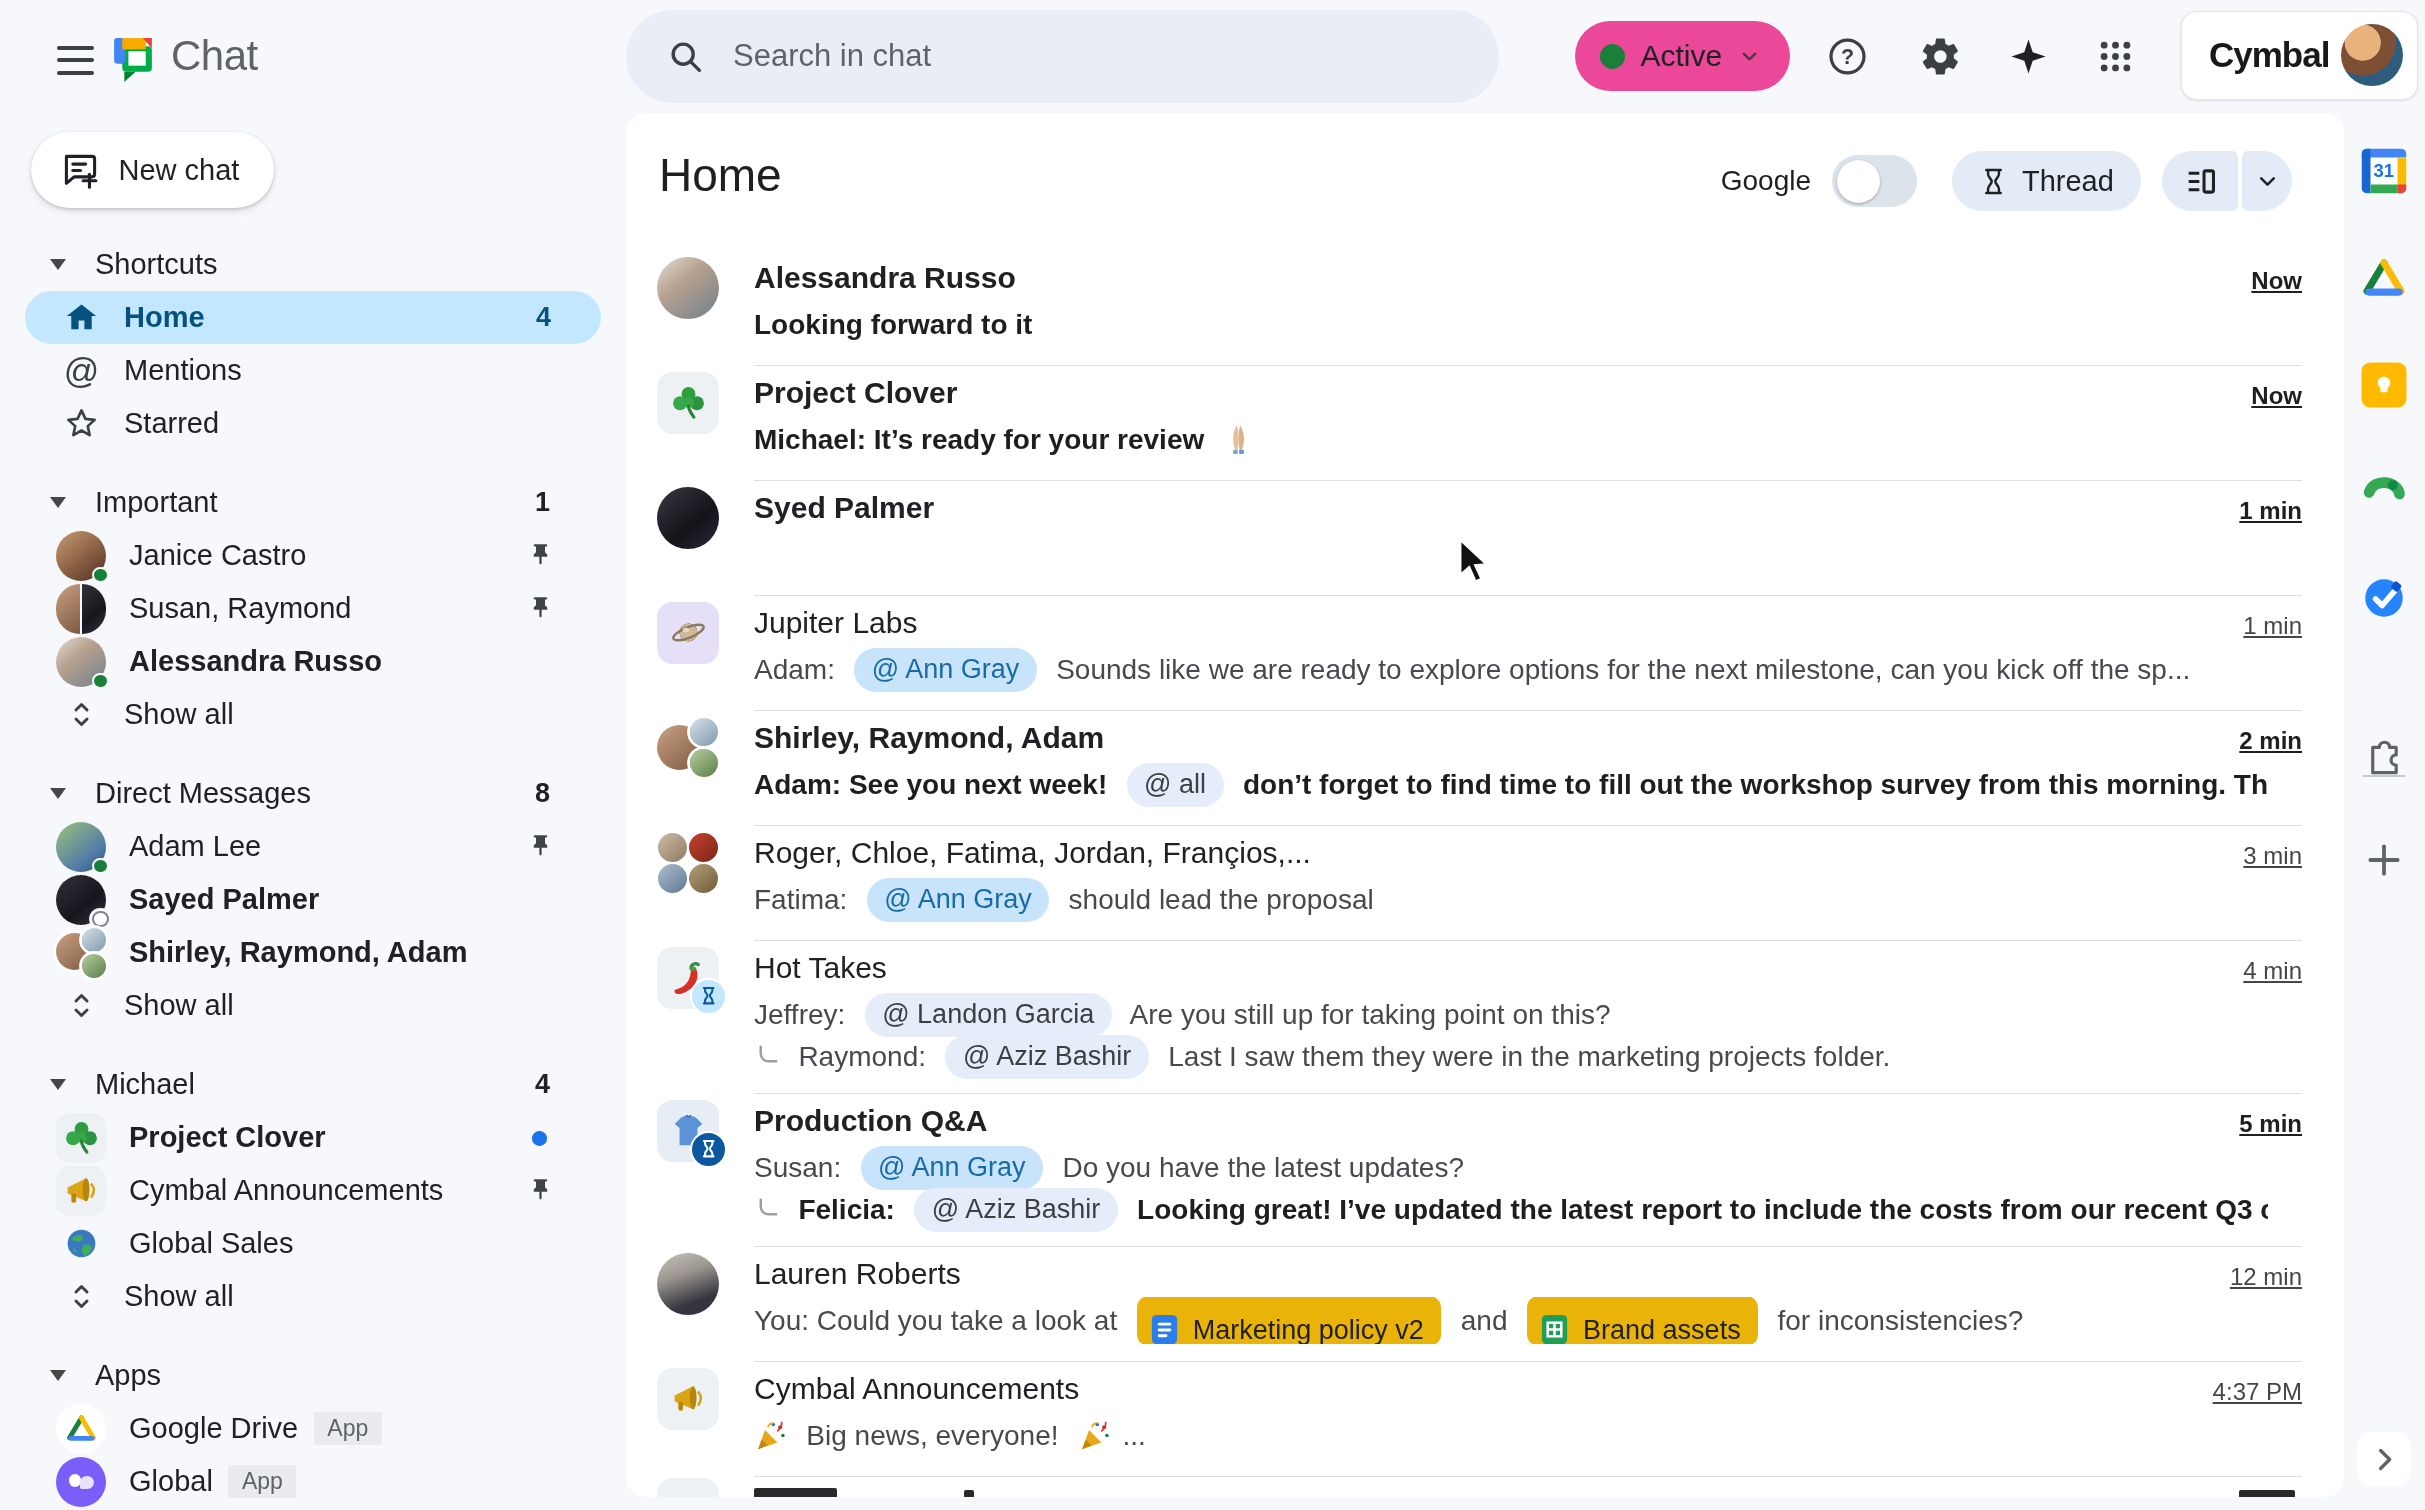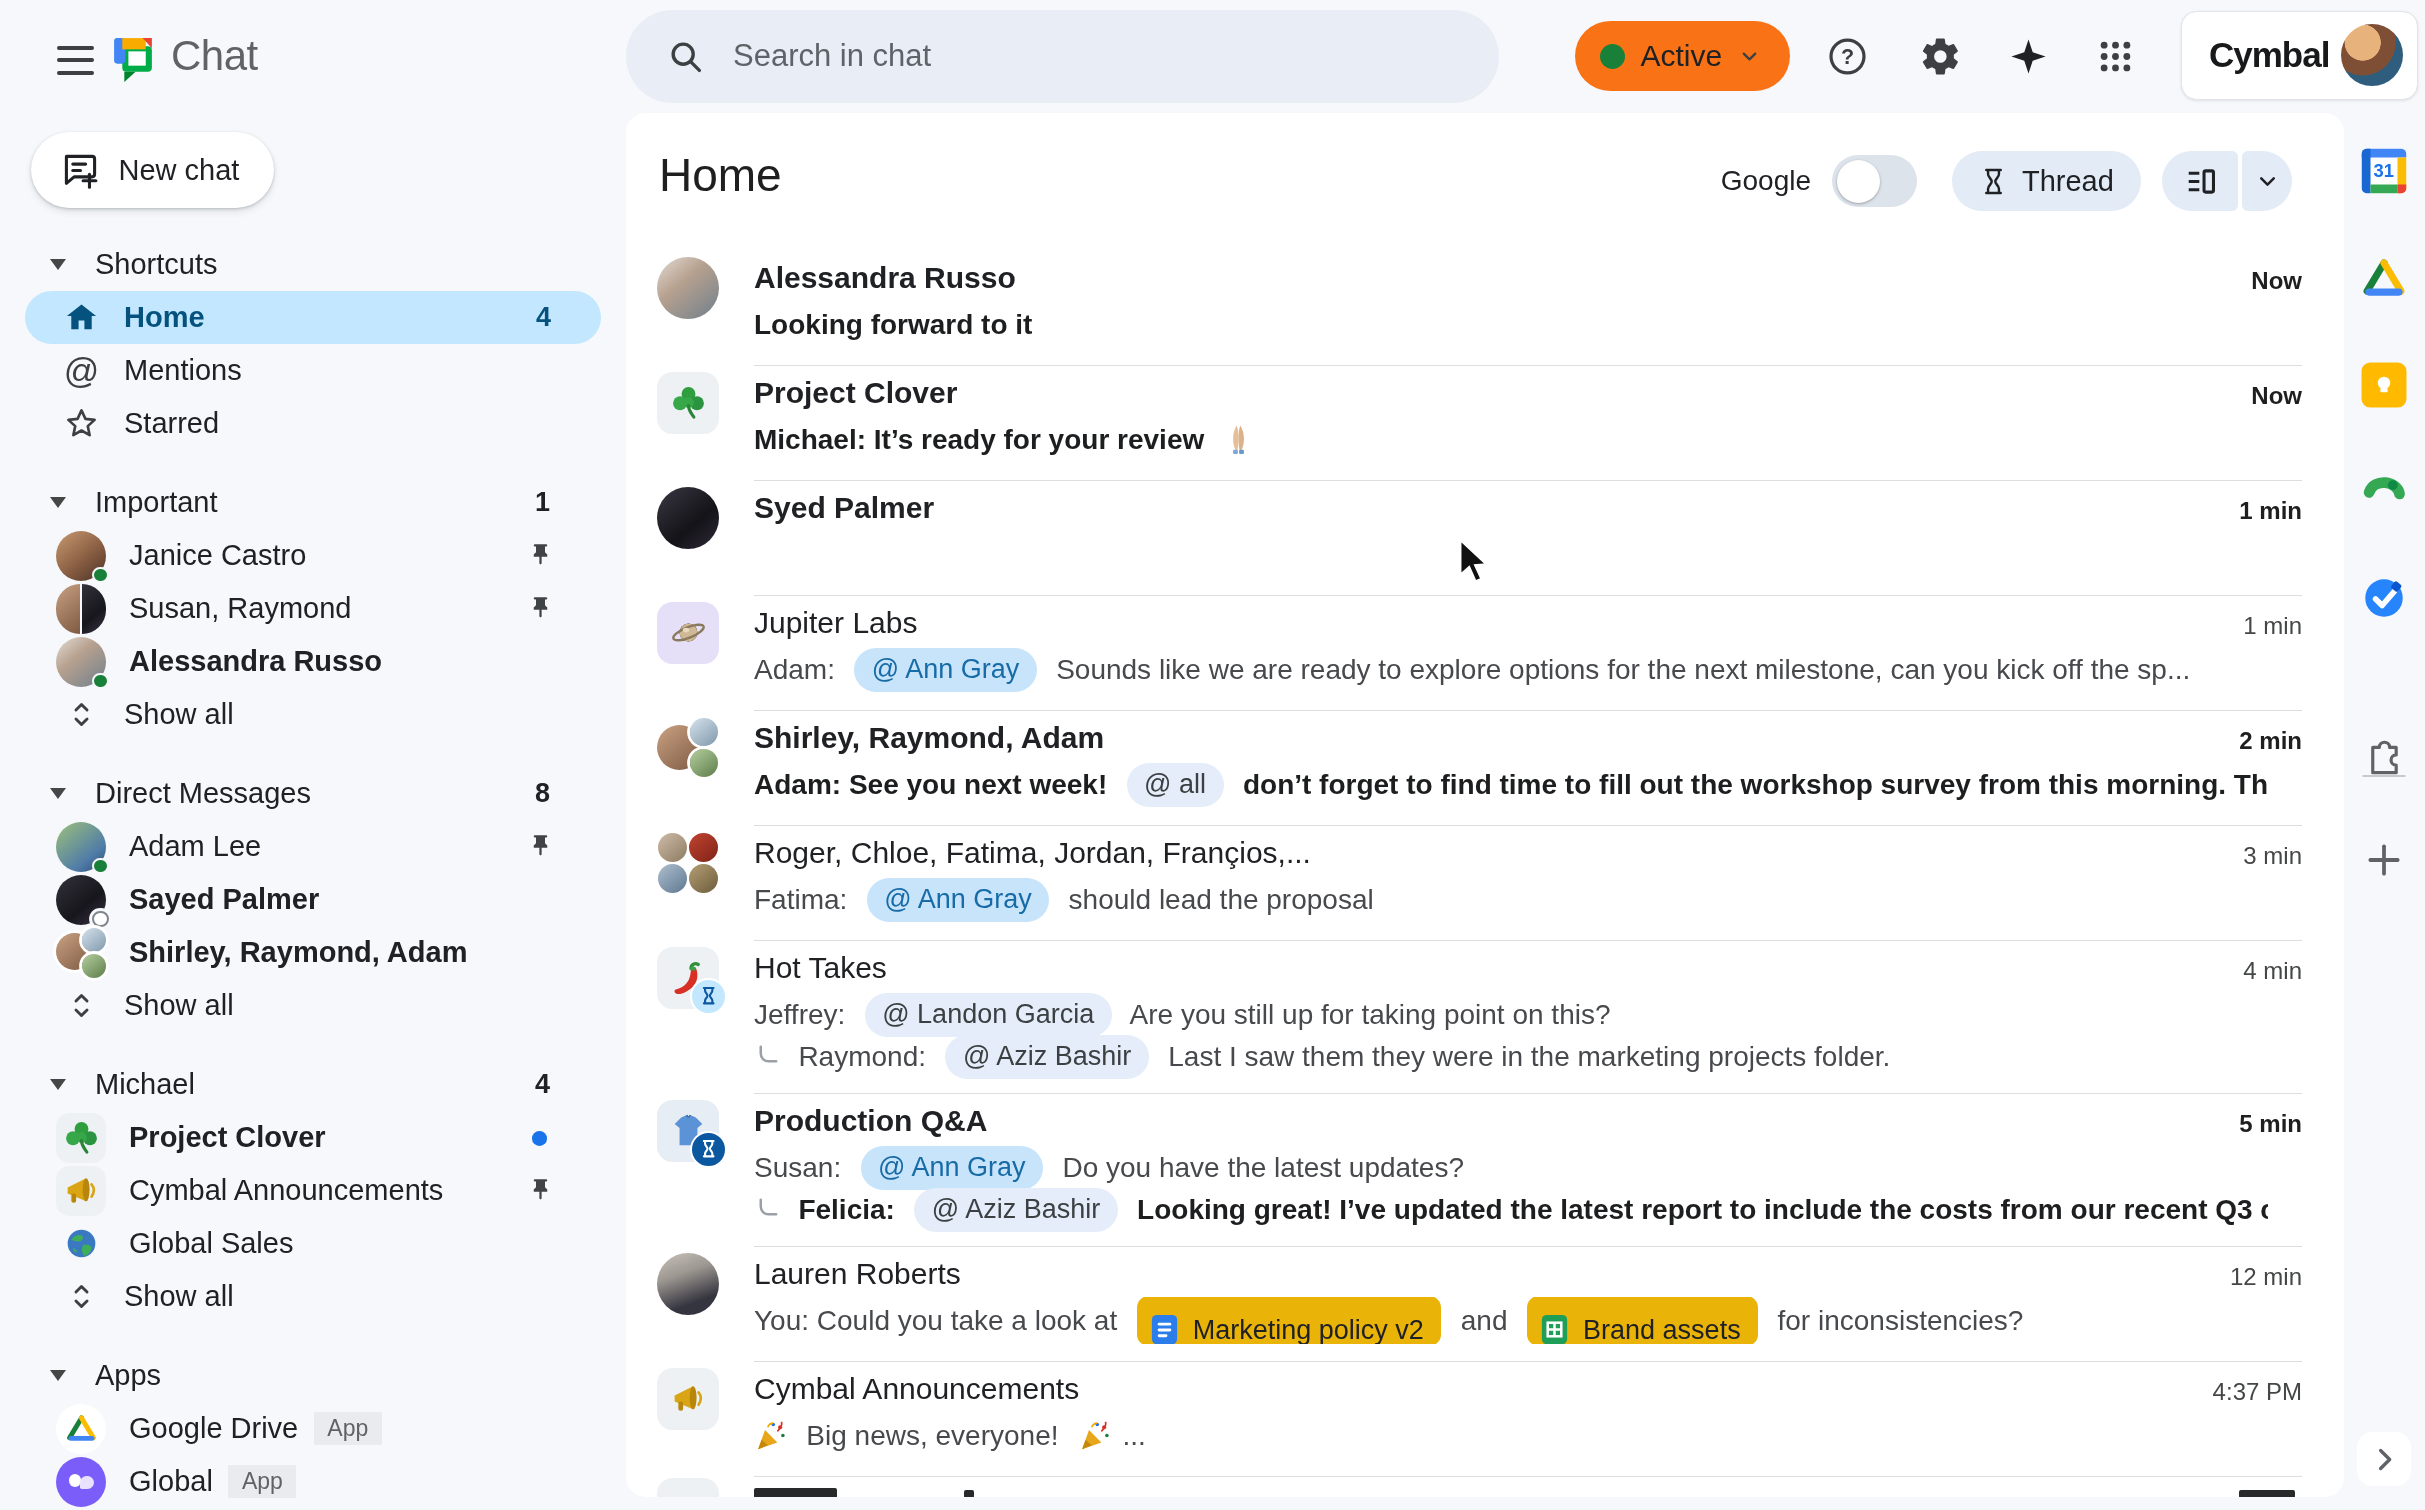--- a/index.html
+++ b/index.html
@@ -14,21 +14,21 @@
   
   .topbar{position:absolute;left:0;top:0;width:2426px;height:113px;display:flex;align-items:center;}
   .hamburger{position:absolute;left:47px;top:35px;width:50px;height:43px;display:flex;flex-direction:column;justify-content:center;gap:8.7px;cursor:pointer;padding:3.9px;}
   .hamburger span{display:block;width:37px;height:3.9px;background:#3c4043;border-radius:1.9px;margin:0 auto;}
   .applogo{position:absolute;left:109px;top:33px;}
   .appname{position:absolute;left:171px;top:32px;font-size:42px;color:#5f6368;letter-spacing:-0.5px;}
   .searchpill{position:absolute;left:626px;top:9.7px;width:873px;height:93px;border-radius:47px;background:#e9eef6;display:flex;align-items:center;}
   .searchpill .mag{margin-left:41px;}
   .searchpill input{border:none;outline:none;background:transparent;font-size:31px;color:#3c4043;margin-left:27px;width:699px;font-family:inherit;}
   .searchpill input::placeholder{color:#5f6368;opacity:1;}
-  .statuspill{position:absolute;left:1575px;top:21.3px;width:215px;height:70px;border-radius:35px;background:#f97316;display:flex;align-items:center;gap:15.5px;padding:0 25px;box-sizing:border-box;cursor:pointer;}
+  .statuspill{position:absolute;left:1575px;top:21.3px;width:215px;height:70px;border-radius:35px;background:#ec4899;display:flex;align-items:center;gap:15.5px;padding:0 25px;box-sizing:border-box;cursor:pointer;}
   .statusdot{width:25px;height:25px;border-radius:50%;background:#188038;}
   .statuslabel{font-size:30px;color:#202124;}
   .tbicon{position:absolute;top:33px;width:47px;height:47px;display:flex;align-items:center;justify-content:center;cursor:pointer;}
   .acctpill{position:absolute;left:2181px;top:10.7px;width:237px;height:89px;background:#ffffff;border:1px solid #e0e3e7;border-radius:15.5px;box-shadow:0 1px 2.9px rgba(60,64,67,.12);display:flex;align-items:center;justify-content:space-between;padding:0 13.6px 0 27px;box-sizing:border-box;cursor:pointer;}
   .acctlogo{font-size:35px;font-weight:800;letter-spacing:-1px;color:#18191b;}
   .acctavatar{width:62px;height:62px;border-radius:50%;background:radial-gradient(circle at 35% 30%,#e8b27d 0 30%,#7e4f35 31% 55%,#2e5d7d 56% 100%);}
   
   .sidebar{position:absolute;left:0;top:113px;width:626px;height:1398px;overflow:hidden;}
   .newchat{position:absolute;left:31px;top:19.4px;width:243px;height:76px;background:#fff;border-radius:38px;box-shadow:0 1px 2.9px rgba(60,64,67,.25),0 3.9px 7.8px rgba(60,64,67,.12);display:flex;align-items:center;gap:17.5px;padding:0 29px;box-sizing:border-box;cursor:pointer;}
   .newchat .lbl{font-size:29px;font-weight:500;color:#202124;}
@@ -65,21 +65,21 @@
   .thread-chip .lbl{font-size:29px;color:#202124;}
   .viewseg{margin-left:21.3px;display:flex;gap:3.9px;flex:none;}
   .viewseg .seg1{width:76px;height:60px;background:#e3ebf6;border-radius:30px 5.8px 5.8px 30px;display:flex;align-items:center;justify-content:center;cursor:pointer;}
   .viewseg .seg2{width:50px;height:60px;background:#e3ebf6;border-radius:5.8px 30px 30px 5.8px;display:flex;align-items:center;justify-content:center;cursor:pointer;}
   
   .chatlist{position:absolute;left:0;top:138px;width:1718px;}
   .crow{position:relative;cursor:pointer;}
   .crow .avbox{position:absolute;left:31px;top:5.8px;width:62px;height:62px;}
   .crow .name{position:absolute;left:128px;top:9.7px;font-size:30px;color:#202124;max-width:1310px;white-space:nowrap;overflow:hidden;text-overflow:ellipsis;}
   .crow.unread .name{font-weight:700;}
-  .crow .time{position:absolute;right:42px;top:15.5px;font-size:24px;color:#444746;}
+  .crow .time{position:absolute;right:42px;top:15.5px;font-size:24px;color:#444746;text-decoration:underline;}
   .crow.unread .time{font-weight:700;color:#1f1f1f;}
   .crow .mline{position:absolute;left:128px;font-size:28px;color:#47494d;white-space:nowrap;overflow:hidden;max-width:1514px;height:47px;display:flex;align-items:center;gap:11.6px;}
   .crow .mline.b{font-weight:700;color:#1d1e1f;}
   .crow .mline .txt{white-space:pre;}
   .chip{display:inline-flex;align-items:center;height:44px;padding:0 17.5px;border-radius:22px;background:#e4edf9;color:#3c4043;font-size:27px;font-weight:400;flex:none;}
   .chip.self{background:#c8e4fb;color:#176ba6;}
   .docchip{display:inline-flex;align-items:flex-end;gap:11.6px;height:50px;padding:0 17.5px 0 11.6px;border-radius:11.6px;background:#eab308;color:#202124;font-size:27px;font-weight:400;flex:none;}
   .divider{position:absolute;left:128px;right:42px;bottom:0;height:1px;background:#dcdee2;}
   .avbadge{position:absolute;right:-7.8px;bottom:-5.8px;width:33px;height:33px;border-radius:50%;display:flex;align-items:center;justify-content:center;border:2.9px solid #fff;box-sizing:content-box;}
   .avbadge.light{background:#c3e7fe;}

